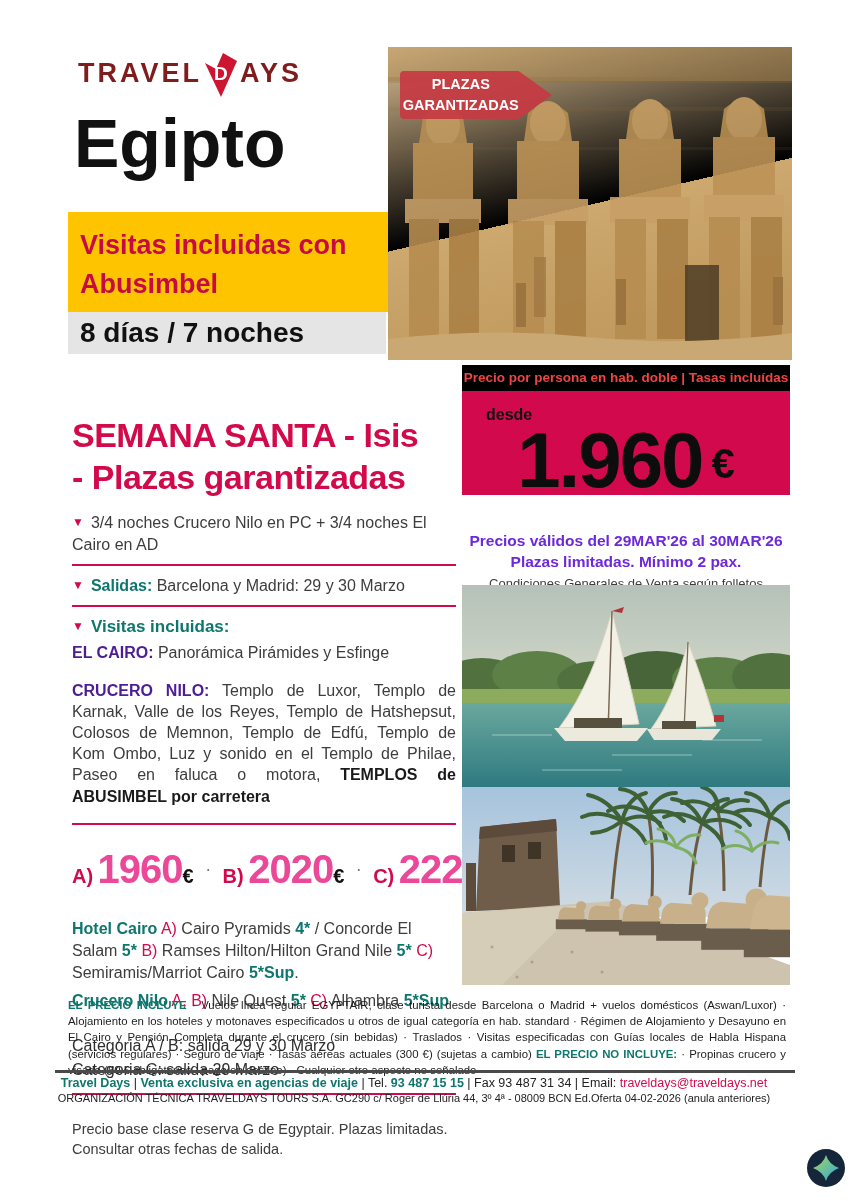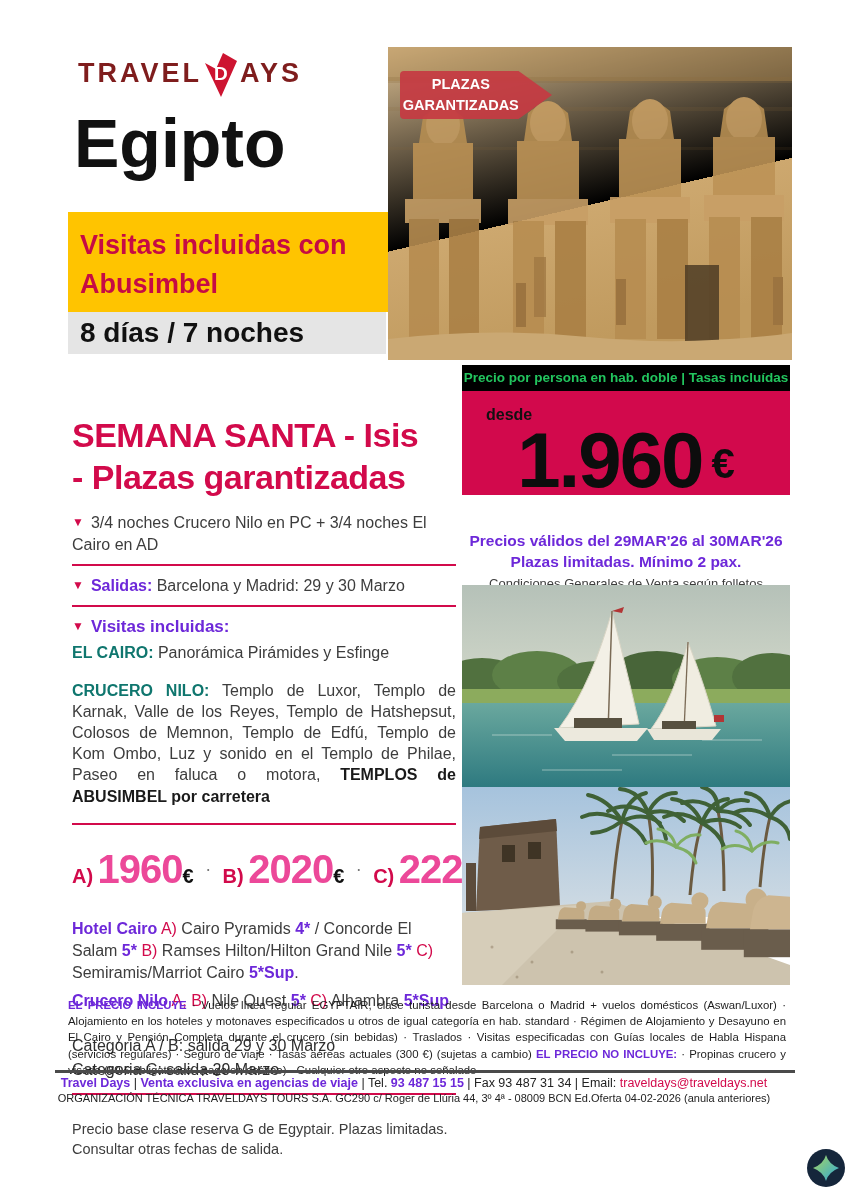--- a/index.html
+++ b/index.html
@@ -27,40 +27,40 @@
         clip-path:polygon(0 0,78% 0,100% 50%,78% 100%,0 100%);
         border-radius:4px;display:flex;flex-direction:column;justify-content:center;}
   .badge div{width:80%;text-align:center;color:#fff;font-weight:bold;font-size:14.5px;line-height:1.45;}
   
   .left-col{position:absolute;left:72px;top:372px;width:384px;}
   .offer-title{margin:0 0 14px 0;font-size:34px;font-weight:bold;color:#d20a4b;
         line-height:1.24;letter-spacing:-0.5px;}
   .tri{color:#d20a4b;font-size:12px;margin-right:7px;position:relative;top:-2px;}
   .bullet{font-size:16px;color:#3d3d3d;line-height:1.32;margin:0;}
   .sep{border:none;border-top:2px solid #d20a4b;margin:9px 0;}
-  .b{font-weight:bold;color:#6d28d9;}
+  .b{font-weight:bold;color:#0f766e;}
   .bk{font-weight:bold;color:#1a1a1a;}
   .red{color:#d20a4b;}
-  .redb{color:#0f766e;font-weight:bold;}
+  .redb{color:#4c1d95;font-weight:bold;}
   .visitas-h{font-size:17px;}
   .cairo-line{font-size:16px;color:#3d3d3d;margin-top:5px;line-height:1.3;}
   .crucero{font-size:16px;color:#3d3d3d;margin-top:7px;line-height:1.32;text-align:justify;}
   .prices{margin-top:22px;white-space:nowrap;}
   .plab{color:#d20a4b;font-weight:bold;font-size:20px;}
   .pval{font-size:40px;font-weight:bold;color:#ec4899;letter-spacing:-1px;}
   .peur{font-size:20px;font-weight:bold;color:#111;}
   .pdot{color:#777;font-size:18px;margin:0 7px;vertical-align:8px;}
   .hotels{margin-top:26px;font-size:16px;color:#3d3d3d;line-height:1.38;}
   .hotels p{margin:0 0 6px 0;}
   .cats{margin-top:22px;font-size:16px;color:#2e2e2e;line-height:1.5;}
   .cats div{margin:0;}
   .note{margin-top:24px;font-size:14.5px;color:#3d3d3d;line-height:1.4;}
   
   .price-bar{position:absolute;left:462px;top:365px;width:328px;height:26px;background:#000;
-        color:#22c55e;font-size:13.5px;font-weight:bold;text-align:center;line-height:26px;}
+        color:#ef4444;font-size:13.5px;font-weight:bold;text-align:center;line-height:26px;}
   .price-box{position:absolute;left:462px;top:391px;width:328px;height:104px;background:#d2094c;}
   .desde{position:absolute;left:24px;top:15px;font-size:16px;font-weight:bold;color:#111;}
   .amount{position:absolute;left:0;right:0;top:30px;text-align:center;font-size:78px;
         font-weight:bold;color:#0d0d0d;letter-spacing:-2px;line-height:1;}
   .amount .cur{font-size:42px;letter-spacing:0;display:inline-block;transform:translateY(-9px);margin-left:9px;}
   .validity{position:absolute;left:462px;top:531px;width:328px;text-align:center;}
   .validity .v1,.validity .v2{font-size:15.5px;font-weight:bold;color:#6d28d9;line-height:1.35;margin:0;}
   .validity .v3{font-size:13px;color:#3d3d3d;margin:3px 0 0 0;}
   .photo-felucca{left:462px;top:585px;width:328px;height:202px;}
   .photo-sphinx{left:462px;top:787px;width:328px;height:198px;}

